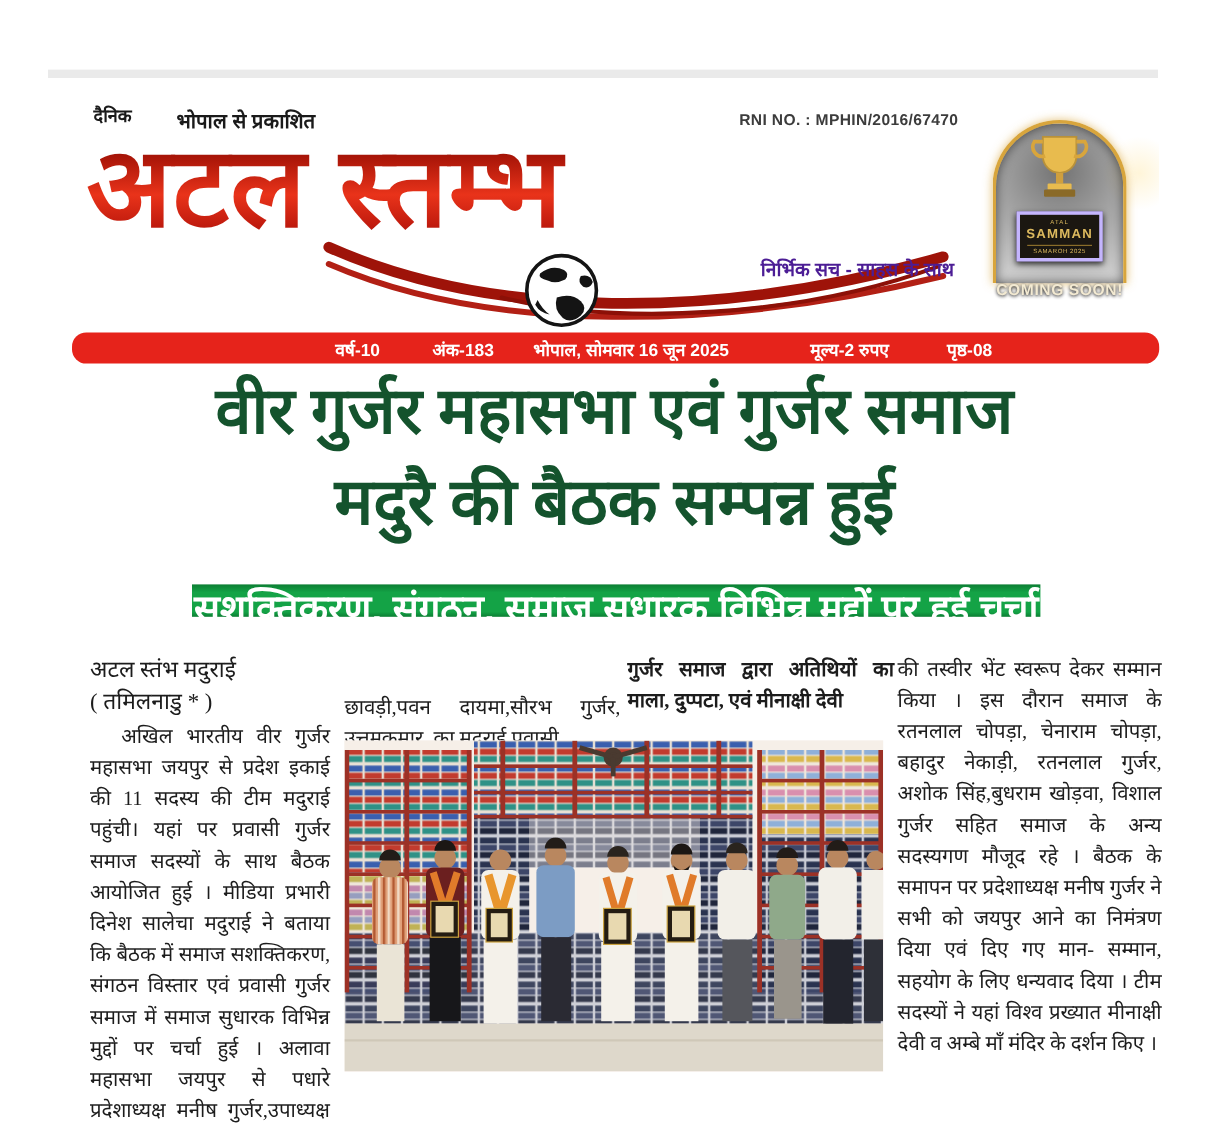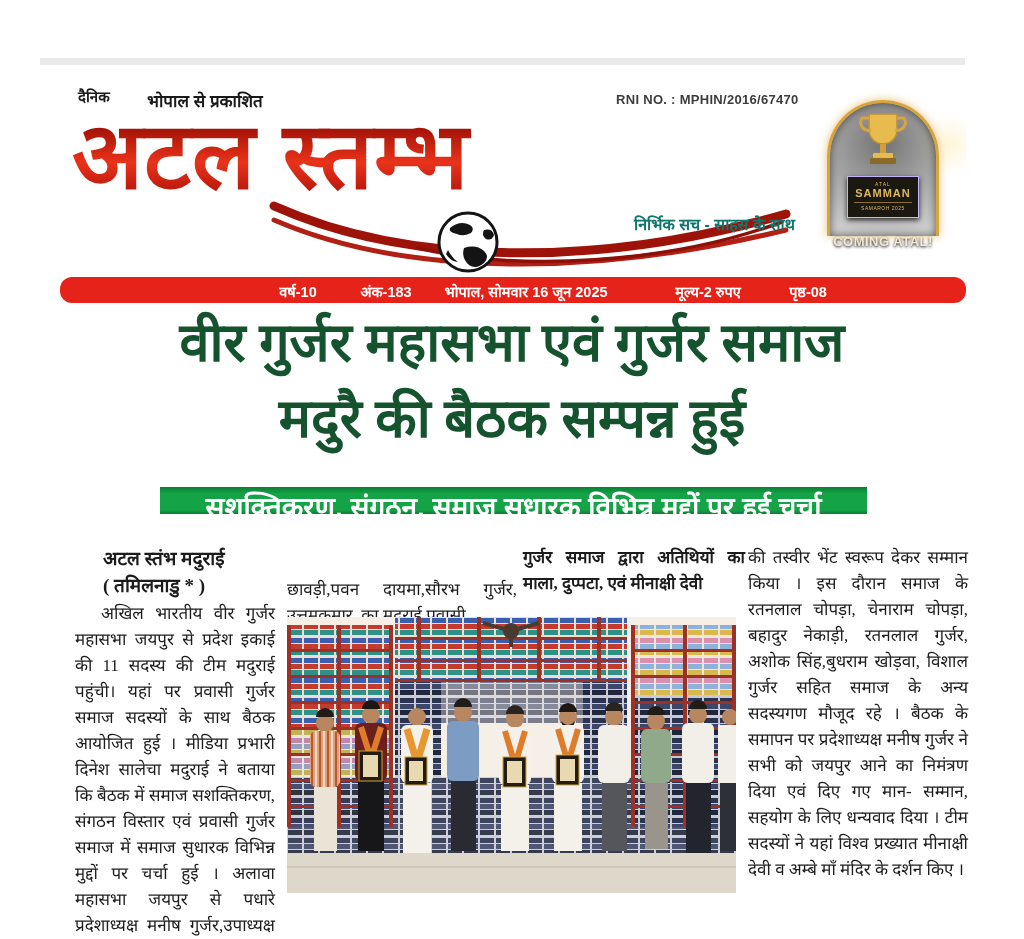--- a/index.html
+++ b/index.html
@@ -16,21 +16,21 @@
   .published-from { position:absolute; left:147px; top:89px; font-size:17px; font-weight:bold; color:#1a1a1a; }
   .rni            { position:absolute; left:616px; top:92px; font-size:13px; font-weight:bold; color:#3c3c3c; letter-spacing:.3px; }
   .masthead-title {
     position:absolute; left:72px; top:92px; width:715px; height:128px;
     font-size:93px; font-weight:900; letter-spacing:1px; line-height:128px; white-space:nowrap;
     color:#ad150a;
     background:linear-gradient(180deg,#5c0b05 0%, #a81508 30%, #e9331a 55%, #c01b0e 75%, #7c0e05 100%);
     -webkit-background-clip:text; background-clip:text; -webkit-text-fill-color:transparent;
   }
   .swoosh { position:absolute; left:268px; top:192px; width:524px; height:82px; }
-  .tagline { position:absolute; left:634px; top:213px; font-size:16px; font-weight:bold; color:#0f766e; }
+  .tagline { position:absolute; left:634px; top:213px; font-size:16px; font-weight:bold; color:#4c1d95; }
 
   
   .promo {
     position:absolute; left:800px; top:88px; width:166px; height:176px;
     background:linear-gradient(100deg,#0c1526 0%, #153털 0%, #16386a 28%, #130d18 50%, #3c0d0c 72%, #8a2013 100%);
     border-radius:3px; overflow:hidden;
   }
   .promo:before {
     content:""; position:absolute; inset:0;
     background:
@@ -40,21 +40,21 @@
   }
   .promo .arch {
     position:absolute; left:27px; top:12px; width:112px; height:136px;
     border:3px solid #d8a53c; border-bottom:none; border-radius:56px 56px 0 0;
     box-shadow:0 0 8px rgba(216,165,60,.7), inset 0 0 10px rgba(0,0,0,.6);
     background:radial-gradient(circle at 50% 30%, rgba(0,0,0,.55), rgba(0,0,0,.15));
   }
   .promo .trophy { position:absolute; left:55px; top:22px; width:56px; height:62px; }
   .promo .plaque {
     position:absolute; left:47px; top:88px; width:72px; height:42px;
-    background:#1b1711; border:1px solid #c4b5fd; text-align:center; color:#dcb95e;
+    background:#1b1711; border:3px solid #c4b5fd; text-align:center; color:#dcb95e;
     padding-top:4px; box-shadow:0 2px 5px rgba(0,0,0,.8);
   }
   .plaque .l1 { font-size:5px;  letter-spacing:1px; }
   .plaque .l2 { font-size:11px; font-weight:bold; letter-spacing:1px; line-height:13px; }
   .plaque .l3 { font-size:5px;  letter-spacing:.5px; border-top:1px solid #8a6d2a; margin:2px 6px 0; padding-top:2px; }
   .coming-soon {
     position:absolute; left:0; right:0; top:146px; text-align:center;
     font-size:13px; font-weight:bold; color:#f3ead2; letter-spacing:.5px;
     text-shadow:0 1px 3px #000;
   }
@@ -71,31 +71,31 @@
   .headline {
     position:absolute; left:40px; top:305px; width:944px; text-align:center;
     font-size:54px; font-weight:900; color:#14532d; line-height:76px;
     font-family:"Liberation Serif","DejaVu Serif",serif;
   }
 
   
   .subheadline {
     position:absolute; left:160px; top:487px; width:707px; height:27px;
     background:linear-gradient(180deg,#0c7e33 0%, #14a346 25%, #14a346 85%, #0c7e33 100%);
-    color:#ffffff; text-align:center; font-size:28px; font-weight:bold; line-height:41px;
+    color:#ffffff; text-align:center; font-size:32px; font-weight:bold; line-height:41px;
   }
 
   
   .col { position:absolute; font-size:17px; line-height:26px; color:#1c1c1c; text-align:justify;
          font-family:"Liberation Serif","DejaVu Serif",serif; }
   .col-1 { left:75px;  top:545px; width:200px; }
   .col-2 { left:287px; top:577px; width:230px; }
   .col-3 { left:523px; top:545px; width:222px;font-weight:bold; }
   .col-4 { left:748px; top:545px; width:220px; }
-  .dateline { font-weight:bold; font-size:19px; line-height:27px;margin-left:28px; }
+  .dateline { font-weight:normal; font-size:19px; line-height:27px; }
   .lead-par { text-indent:26px; margin-top:2px; }
 
   .photo {
     position:absolute; left:287px; top:617px; width:449px; height:276px;
     background:#f6efe8; overflow:hidden;
   }
 </style>
 </head>
 <body>
 
@@ -131,21 +131,21 @@
       <path d="M42,8 h7 a8,8 0 0 1 -9,12" fill="none" stroke="#d8a53c" stroke-width="3"></path>
       <rect x="25" y="34" width="6" height="9" fill="#cf9f3e"></rect>
       <rect x="18" y="43" width="20" height="5" rx="1" fill="#e8bb4e"></rect>
       <rect x="15" y="48" width="26" height="6" rx="1" fill="#8a6a28"></rect>
     </svg>
     <div class="plaque">
       <div class="l1">ATAL</div>
       <div class="l2">SAMMAN</div>
       <div class="l3">SAMAROH 2025</div>
     </div>
-    <div class="coming-soon">COMING ATAL!</div>
+    <div class="coming-soon">COMING SOON!</div>
   </div>
 
   <div class="issue-bar">
     <span class="ib0">वर्ष-10</span>
     <span class="ib1">अंक-183</span>
     <span class="ib2">भोपाल, सोमवार 16 जून 2025</span>
     <span class="ib3">मूल्य-2 रुपए</span>
     <span class="ib4">पृष्ठ-08</span>
   </div>
 

